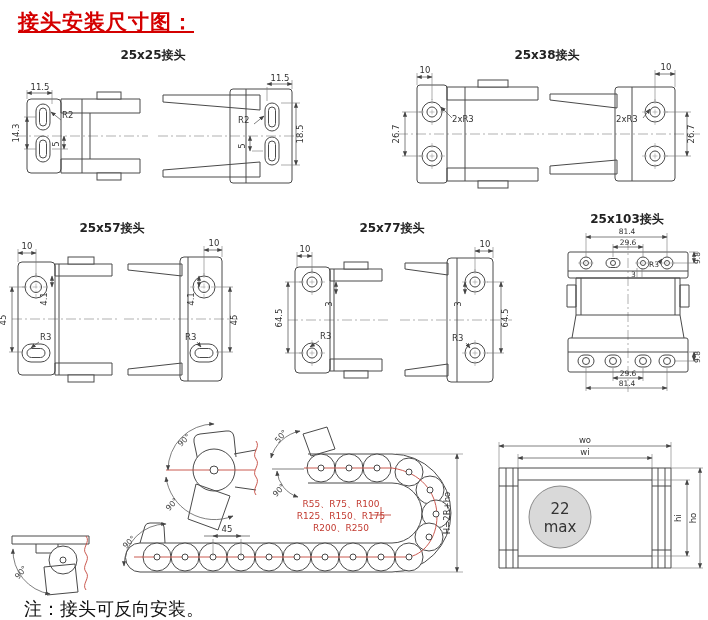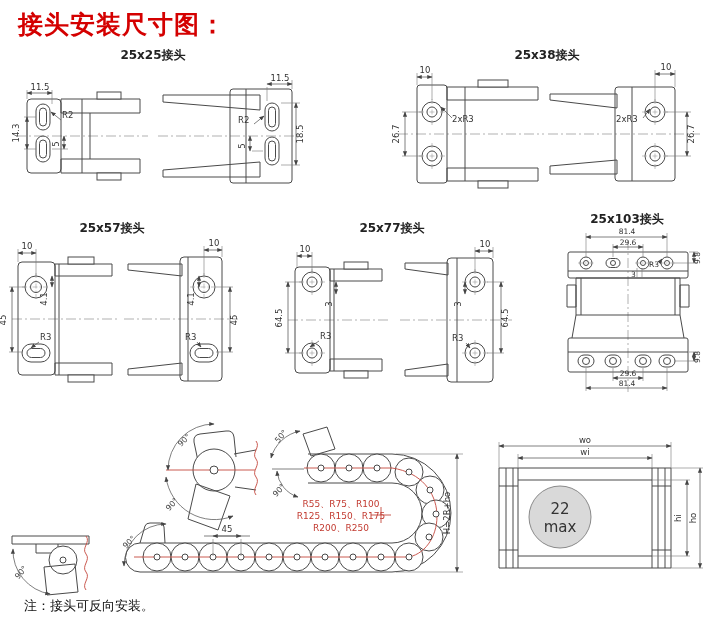--- a/index.html
+++ b/index.html
@@ -1,19 +1,19 @@
 <!DOCTYPE html>
 <html><head>
 <meta charset="utf-8">
 <style>
   html,body{margin:0;padding:0;background:#fff;}
   .page{position:relative;width:708px;height:620px;background:#fff;overflow:hidden;
         font-family:"DejaVu Sans",sans-serif;}
-  .title{position:absolute;color:#d40000;font-weight:bold;font-size:25px;letter-spacing:1px;}
-  .note{position:absolute;color:#111;font-size:13px;}
+  .title{position:absolute;color:#d40000;font-weight:bold;font-size:21px;letter-spacing:1px;text-decoration:underline;}
+  .note{position:absolute;color:#111;font-size:18px;}
   svg{position:absolute;left:0;top:0;}
   
   .s{stroke:#4a4a4a;stroke-width:1;fill:none;stroke-linejoin:round;}
   .sw{stroke:#4a4a4a;stroke-width:1;fill:#fff;}
   .d{stroke:#555;stroke-width:.75;fill:none;}
   .e{stroke:#777;stroke-width:.6;fill:none;}
   .c{stroke:#909090;stroke-width:.7;fill:none;stroke-dasharray:10 3 2 3;}
   .cc{stroke:#9a9a9a;stroke-width:.6;fill:none;stroke-dasharray:5 2 1.5 2;}
   .r{stroke:#c4473d;stroke-width:.9;fill:none;}
   text{font-family:"DejaVu Sans",sans-serif;fill:#333;}

